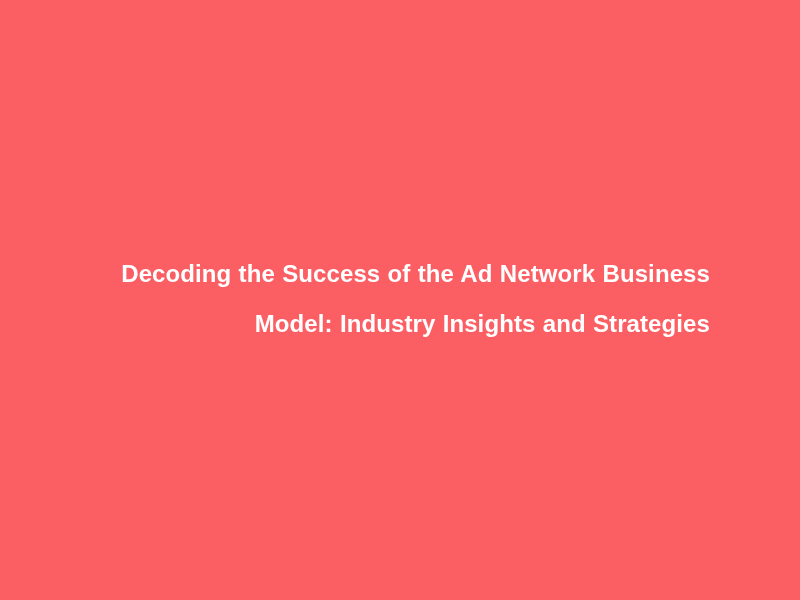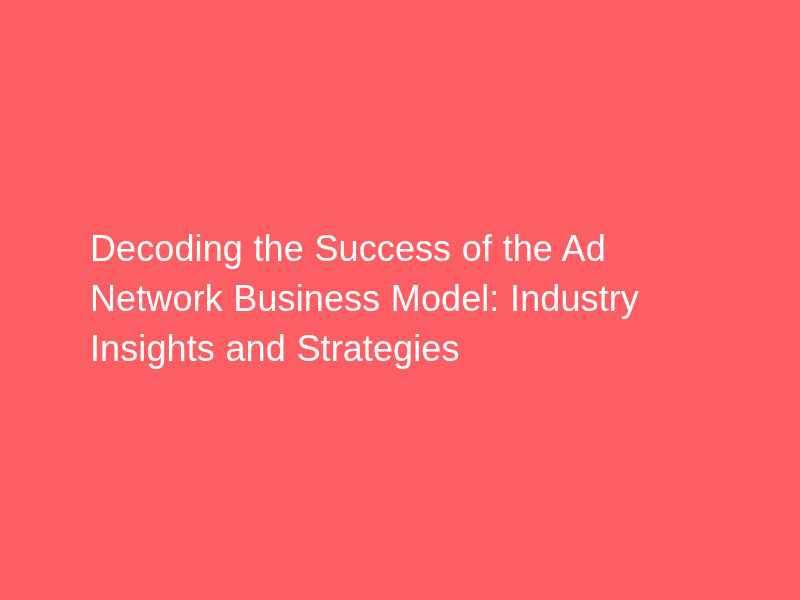--- a/index.html
+++ b/index.html
@@ -48,17 +48,17 @@
     white-space: normal;
   }
 </style>
 </head>
 <body style="background: rgb(251, 95, 99);">
 
 <div class="title-card" style="background: rgb(251, 95, 99);">
 
   <div class="title-block">
 
-    <h1 class="title-text" style="color: rgb(255, 255, 255); font-size: 36px; line-height: 50px; text-align: left;">Decoding the Success of the Ad Network Business Model: Industry Insights and Strategies</h1>
+    <h1 class="title-text" style="color: rgb(255, 255, 255); font-size: 24px; line-height: 50px; text-align: right; font-weight: bold;">Decoding the Success of the Ad Network Business Model: Industry Insights and Strategies</h1>
 
   </div>
 
 </div>
 
 </body></html>

